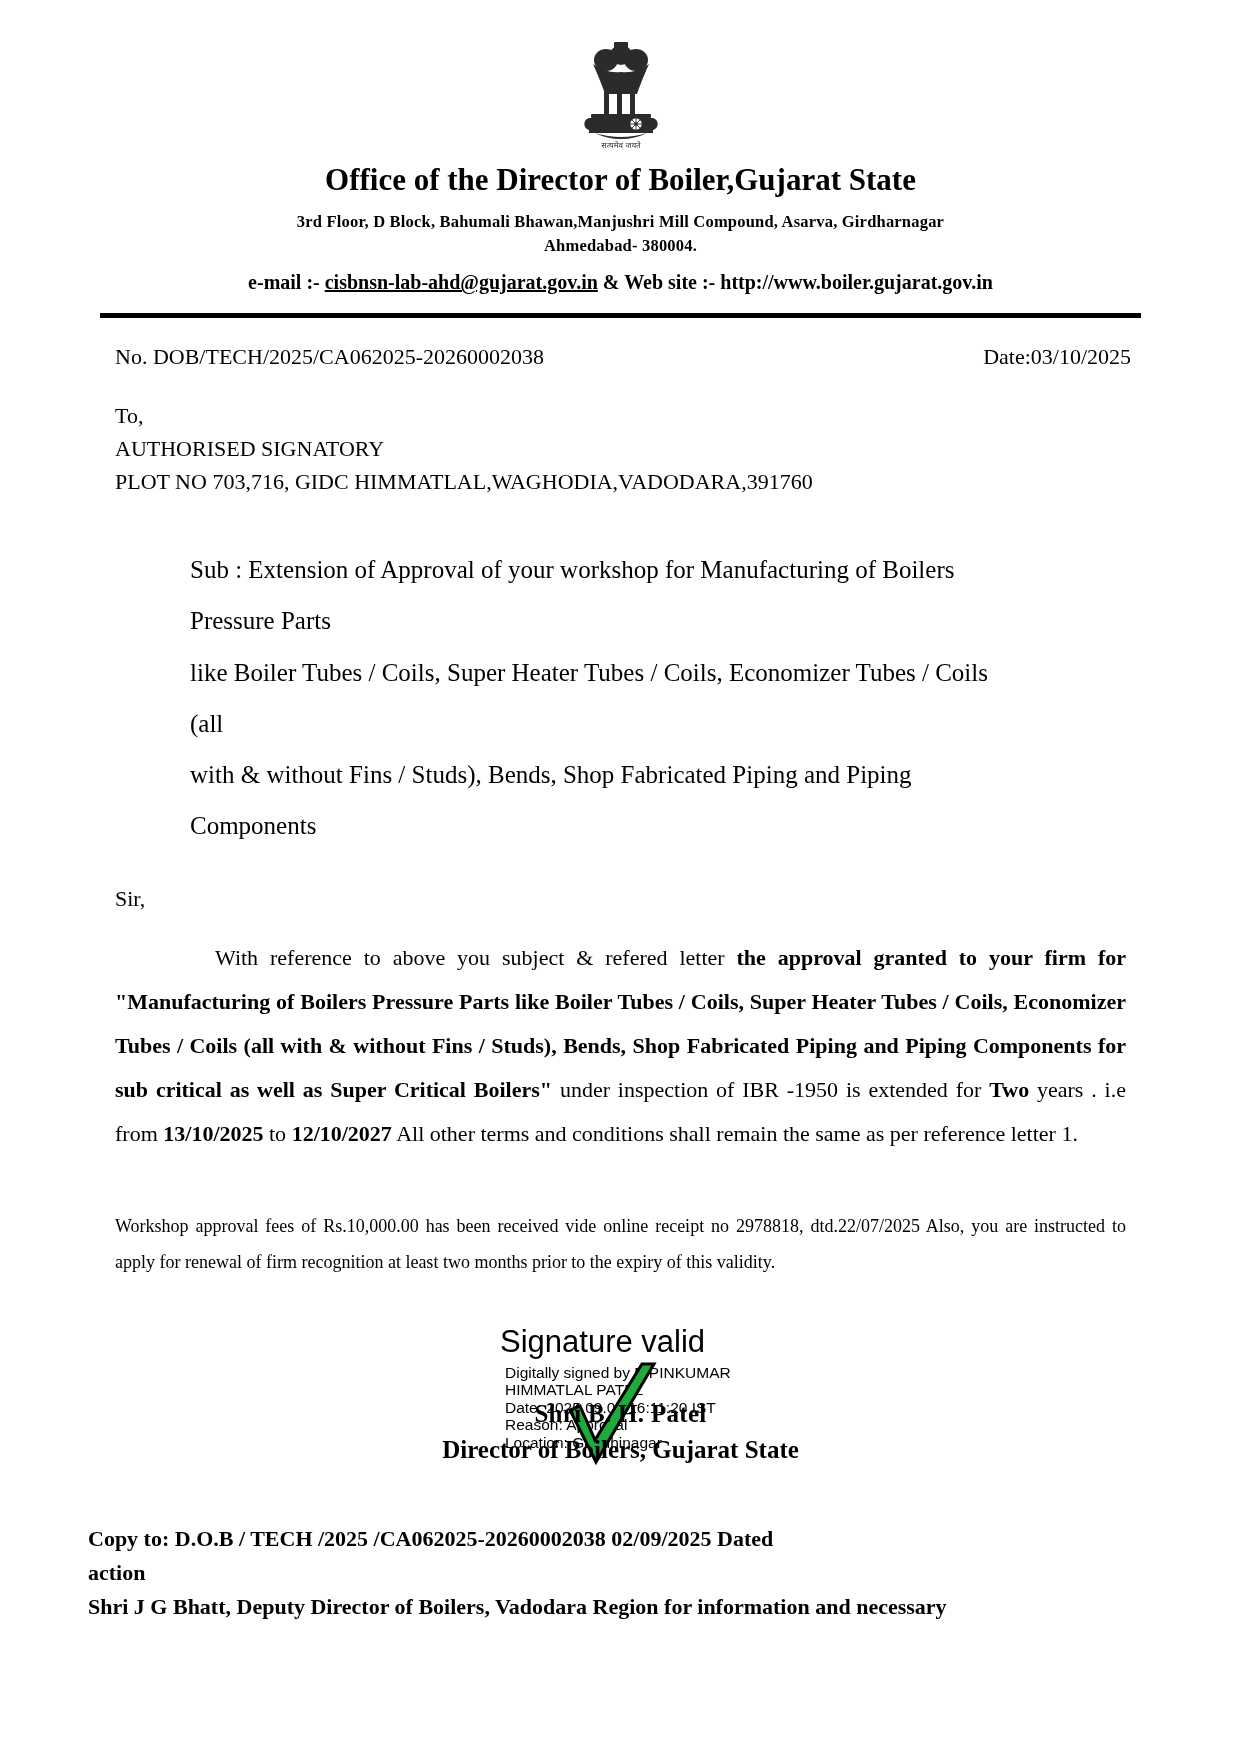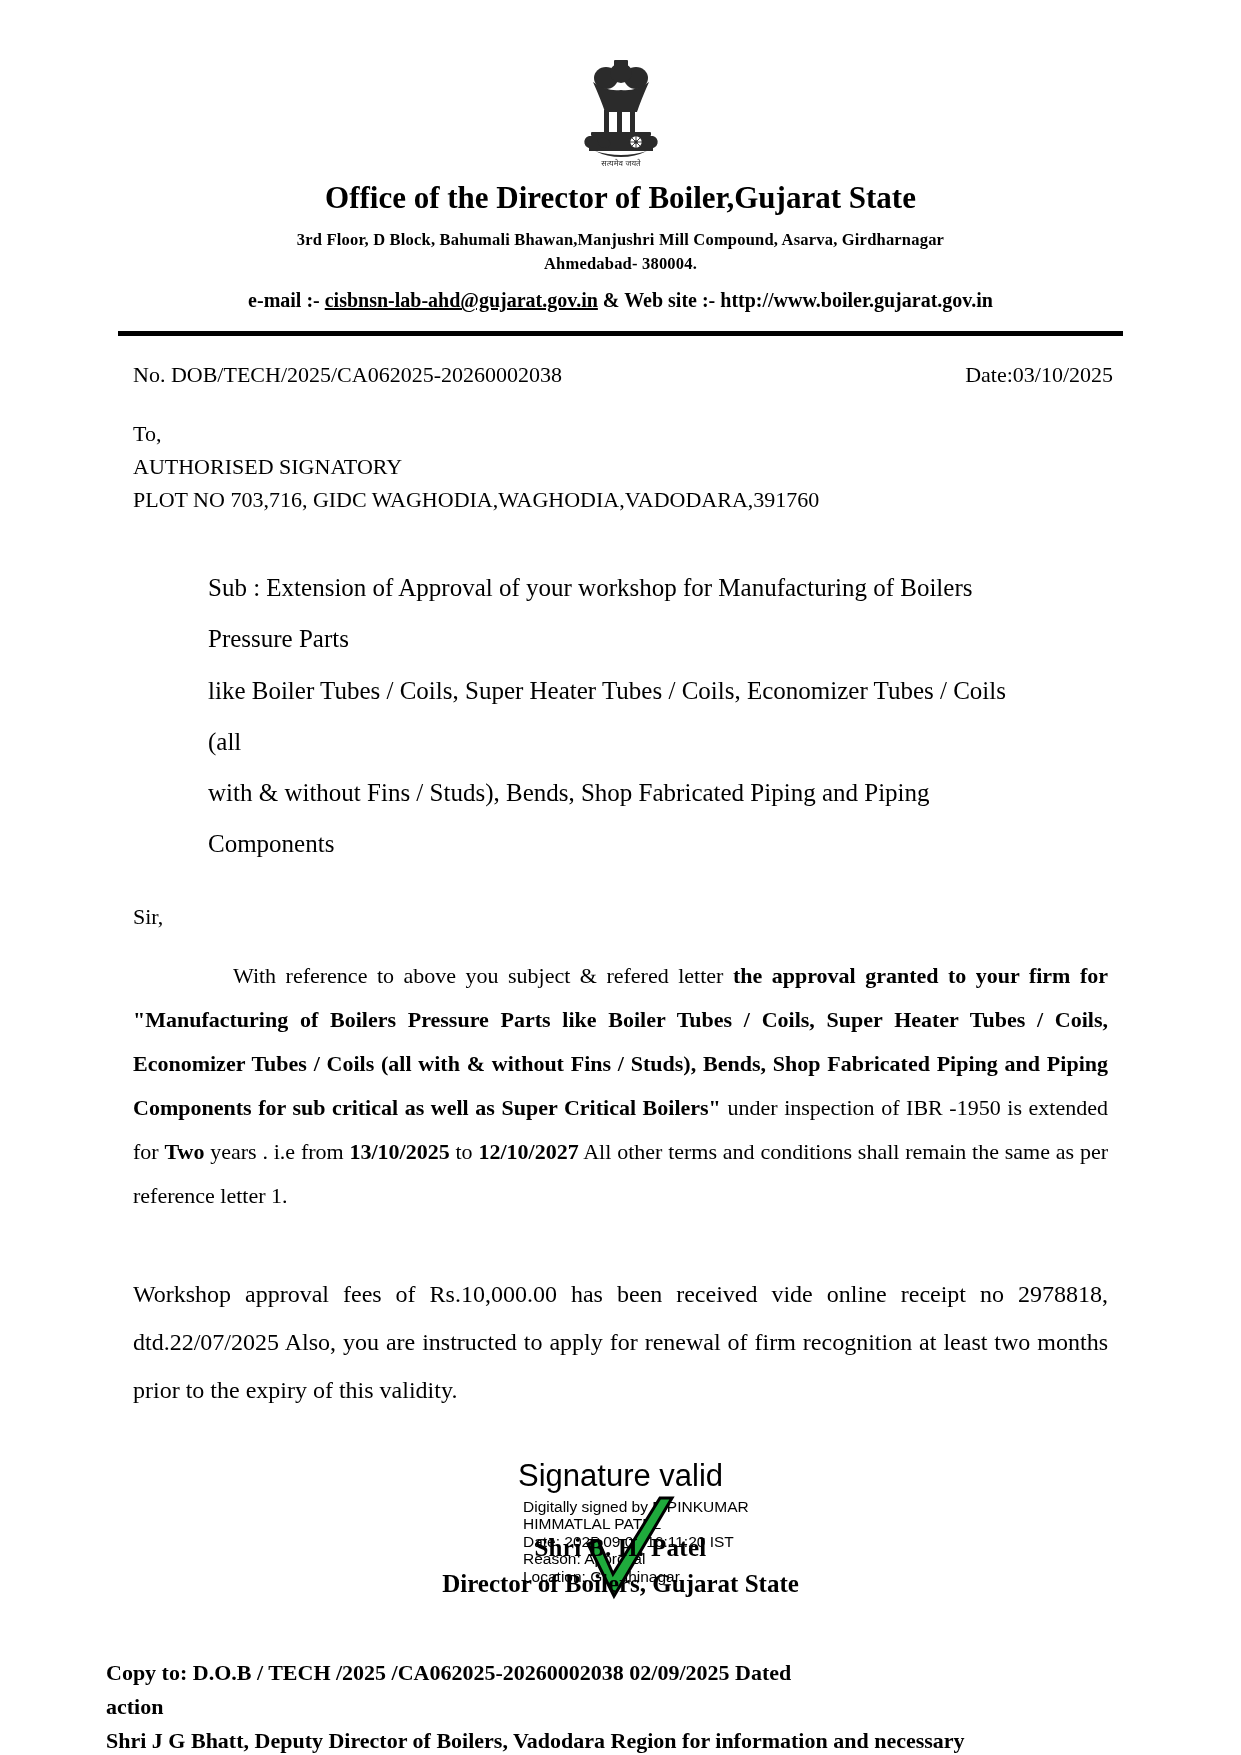--- a/index.html
+++ b/index.html
@@ -13,21 +13,21 @@
     font-family: "Liberation Serif", "DejaVu Serif", serif;
     color: #000000;
     position: relative;
     overflow: hidden;
   }
 
   .page {
     position: relative;
     width: 1241px;
     height: 1755px;
-    padding: 18px;
+    padding: 0;
     box-sizing: border-box;
   }
 
   
   .emblem-wrap {
     text-align: center;
     padding-top: 34px;
     height: 118px;
   }
   .emblem {
@@ -112,21 +112,21 @@
   .body-para.indent::before {
     content: "";
     display: inline-block;
     width: 100px;
   }
   .body-para b {
     font-weight: bold;
   }
   .fees-para {
     margin: 52px 115px 0 115px;
-    font-size: 24px;
+    font-size: 18px;
     line-height: 2.0;
     text-align: justify;
   }
 
   
   .sign-block {
     position: relative;
     margin-top: 34px;
     height: 180px;
   }
@@ -245,21 +245,21 @@
   <div class="rule"></div>
 
   <div class="refrow">
     <span>No. DOB/TECH/2025/CA062025-20260002038</span>
     <span>Date:03/10/2025</span>
   </div>
 
   <div class="addressee">
     <div>To,</div>
     <div>AUTHORISED SIGNATORY</div>
-    <div>PLOT NO 703,716, GIDC WAGHODIA,WAGHODIA,VADODARA,391760</div>
+    <div>PLOT NO 703,716, GIDC HIMMATLAL,WAGHODIA,VADODARA,391760</div>
   </div>
 
   <div class="subject">
     <div>Sub : Extension of Approval of your workshop for Manufacturing of Boilers Pressure Parts</div>
     <div>like Boiler Tubes / Coils, Super Heater Tubes / Coils, Economizer Tubes / Coils (all</div>
     <div>with &amp; without Fins / Studs), Bends, Shop Fabricated Piping and Piping Components</div>
   </div>
 
   <div class="salutation">Sir,</div>
 

